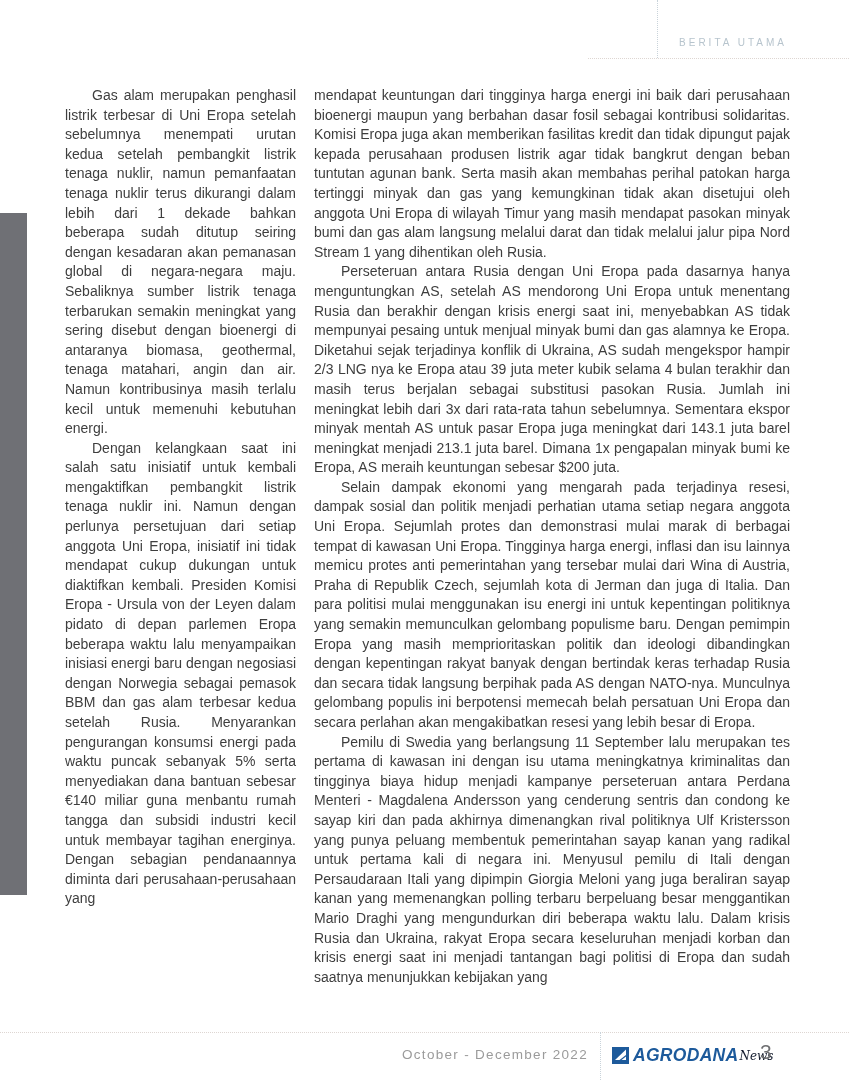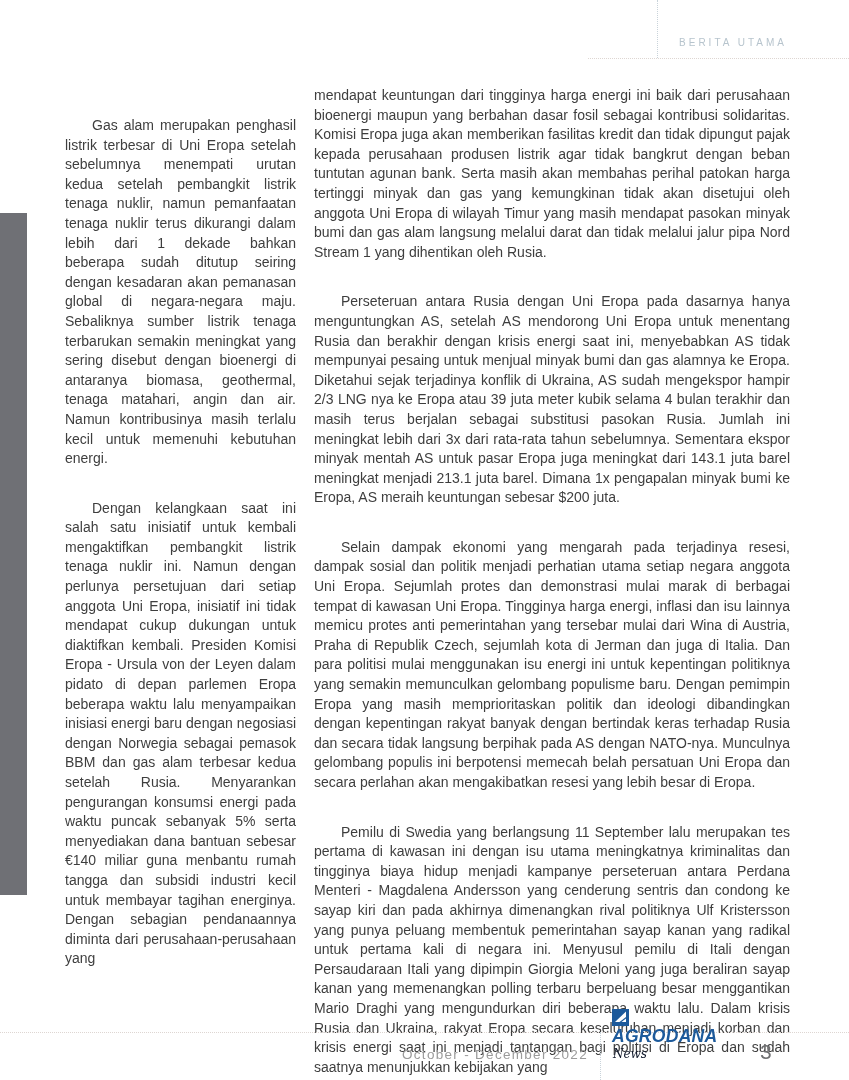--- a/index.html
+++ b/index.html
@@ -47,21 +47,21 @@
     position: absolute;
     left: 65px; top: 86px;
     width: 725px; height: 930px;
     display: flex;
     gap: 18px;
   }
   .col { color: #3e3e3e; font-size: 14px; line-height: 19.6px; text-align: justify; }
   .col-left  { width: 231px; }
   .col-right { width: 476px; }
   .para { margin: 0; }
-  .para.indent { text-indent: 27px; margin-top: 30px; }
+  .para.indent { text-indent: 27px; }
 
   
   .footer-hline {
     position: absolute;
     left: 0; right: 0; top: 1032px; height: 0;
     border-top: 1px dotted #ded6d2;
   }
   .footer-vline {
     position: absolute;
     left: 600px; top: 1032px; height: 48px; width: 0;
@@ -70,24 +70,23 @@
   .footer-date {
     position: absolute;
     right: 261px; top: 1047px;
     font-size: 13.5px;
     letter-spacing: 1.3px;
     color: #9b9b9b;
     white-space: nowrap;
   }
   .brand {
     position: absolute;
-    left: 612px; top: 1009px;
+    left: 612px; top: 1045px;
     display: flex;
-    align-items: flex-start;
-    flex-direction: column;
+    align-items: center;
   }
   .brand-icon { width: 17px; height: 17px; margin-right: 4px; }
   .brand-name {
     font-weight: bold;
     font-style: italic;
     font-size: 17.5px;
     letter-spacing: 0.3px;
     color: #1d5a9b;
     white-space: nowrap;
   }

